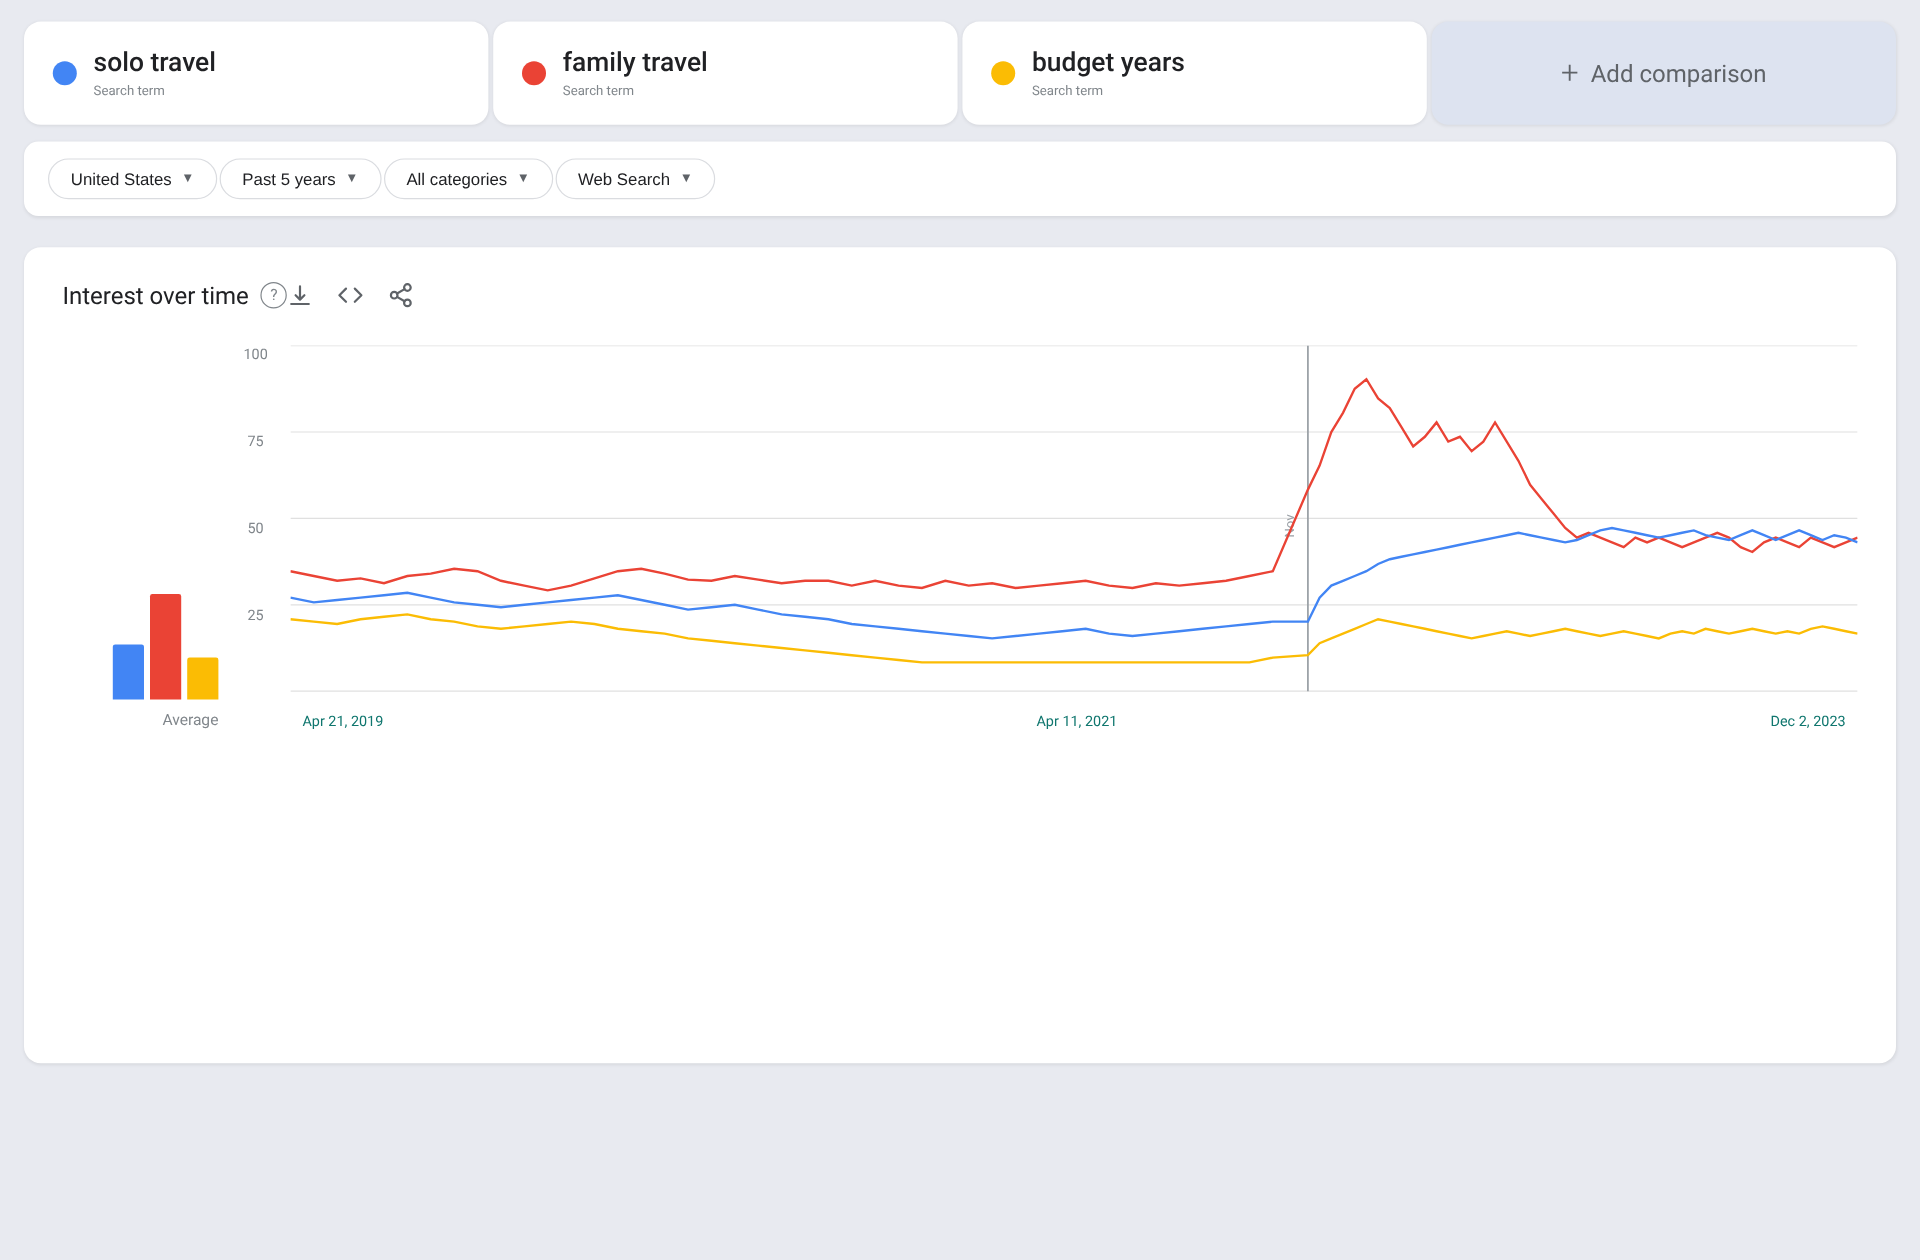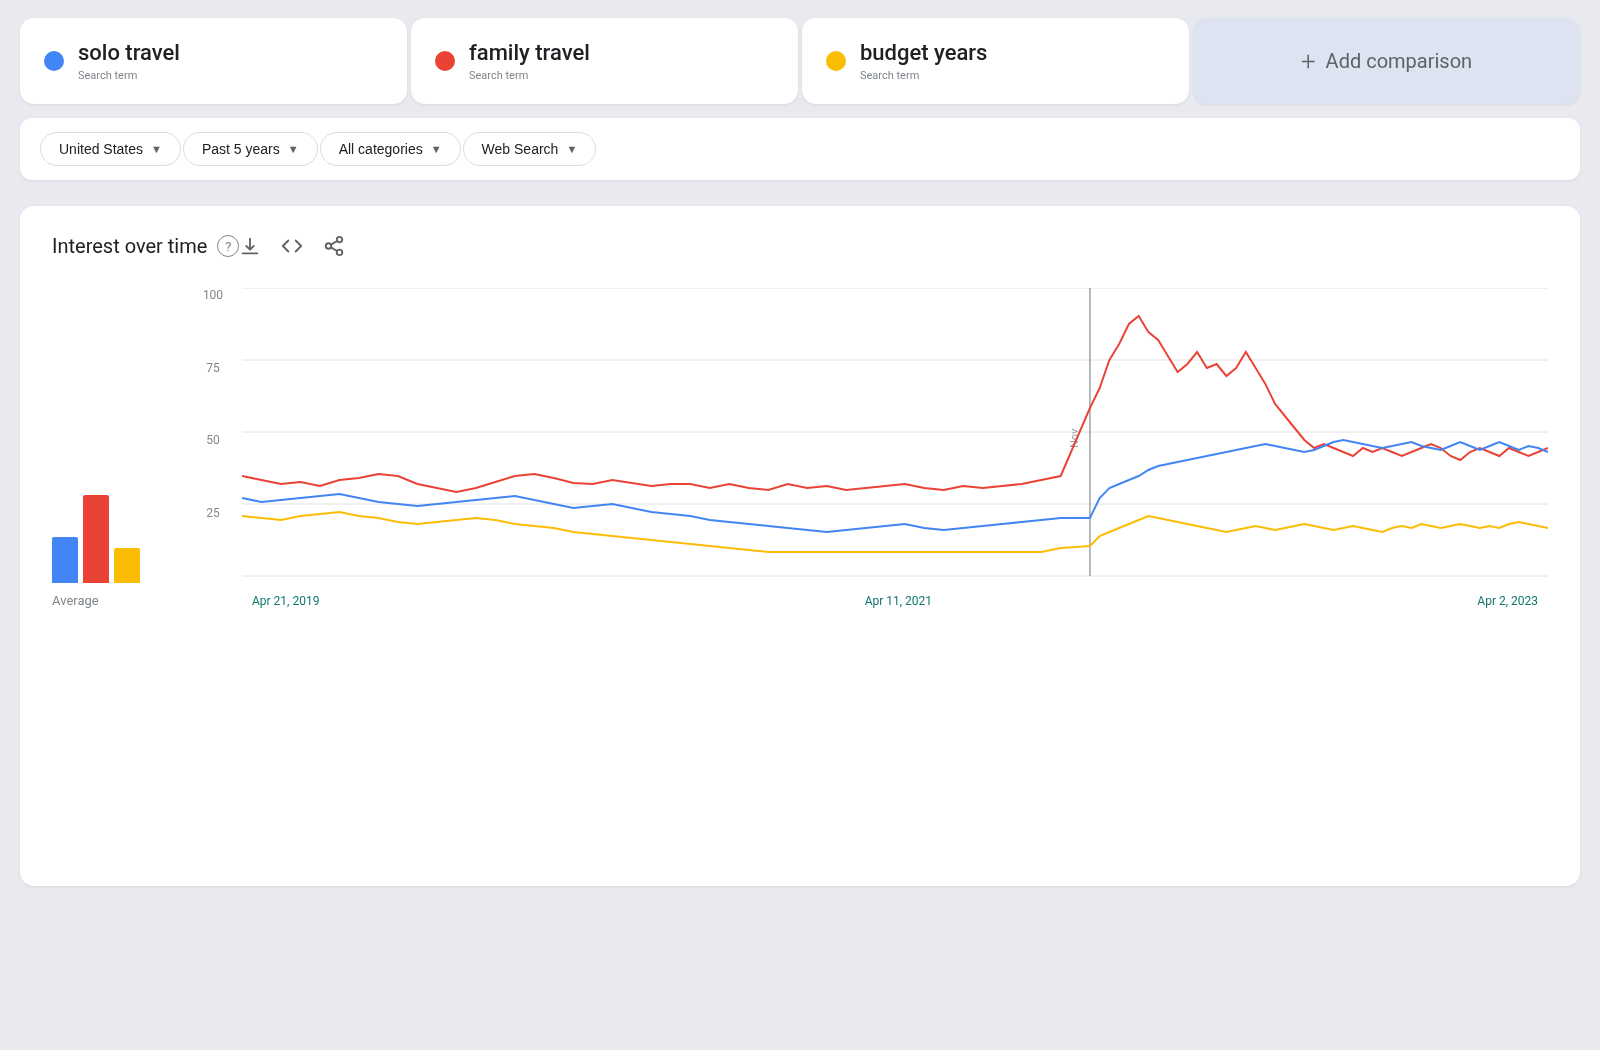--- a/index.html
+++ b/index.html
@@ -165,21 +165,21 @@
 
     .chart-area {
       display: flex;
       gap: 0;
       align-items: flex-end;
     }
 
     .avg-bar-section {
       display: flex;
       flex-direction: column;
-      align-items: flex-start;
+      align-items: flex-end;
       width: 130px;
       flex-shrink: 0;
       margin-right: 10px;
     }
 
     .avg-bars {
       display: flex;
       align-items: flex-end;
       gap: 5px;
       height: 110px;
@@ -401,17 +401,17 @@
               0,228 20,230 40,232 60,228 80,226 100,224 120,228 140,230 160,234 180,236 200,234 220,232 240,230 260,232 280,236 300,238 320,240 340,244 360,246 380,248 400,250 420,252 440,254 460,256 480,258 500,260 520,262 540,264 560,264 580,264 600,264 620,264 640,264 660,264 680,264 700,264 720,264 740,264 760,264 780,264 800,264 820,264 840,260
               870,258
               880,248 890,244 900,240 910,236 920,232 930,228 940,230 950,232 960,234 970,236 980,238 990,240 1000,242 1010,244 1020,242 1030,240 1040,238 1050,240 1060,242 1070,240 1080,238 1090,236 1100,238 1110,240 1120,242 1130,240 1140,238 1150,240 1160,242 1170,244 1180,240 1190,238 1200,240 1210,236 1220,238 1230,240 1240,238 1250,236 1260,238 1270,240 1280,238 1290,240 1300,236 1310,234 1320,236 1330,238 1340,240
             "></polyline>
         </svg>
       </div>
 
       <div class="x-axis-labels">
         <span class="x-label">Apr 21, 2019</span>
         <span class="x-label">Apr 11, 2021</span>
-        <span class="x-label">Apr 2, 2023</span>
+        <span class="x-label">Dec 2, 2023</span>
       </div>
     </div>
   </div>
 </div>
 
 </body></html>

